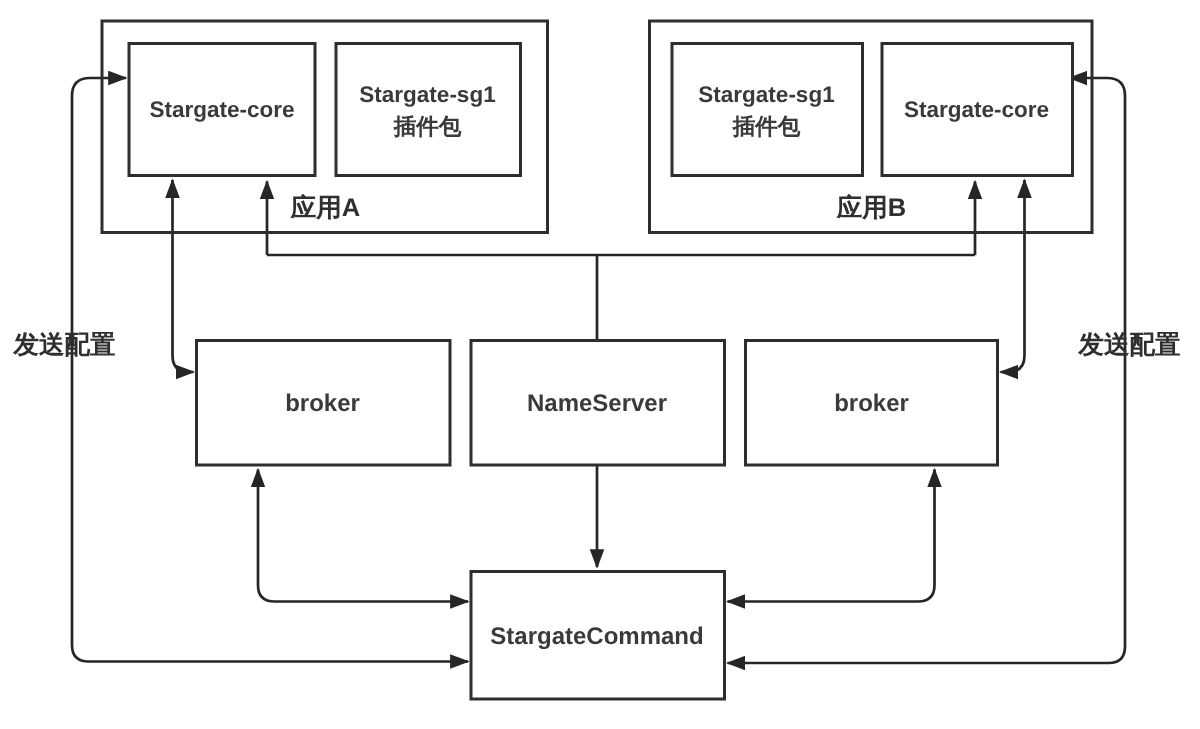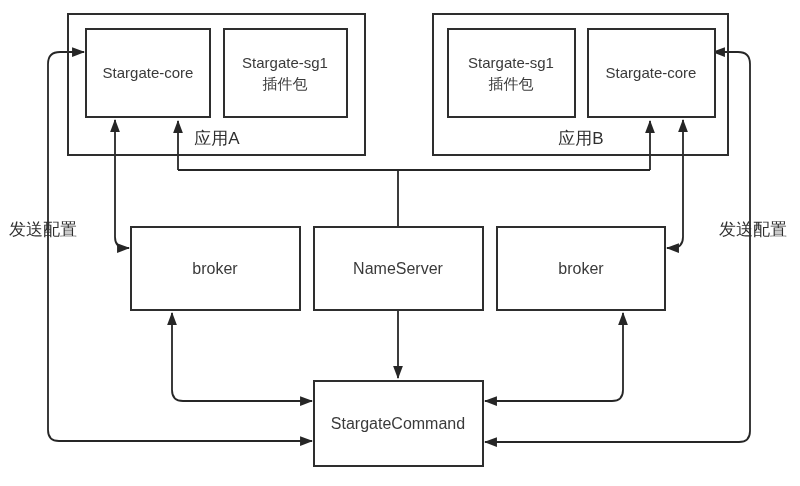--- a/index.html
+++ b/index.html
@@ -9,20 +9,21 @@
     width: 800px;
     height: 486px;
     overflow: hidden;
     font-family: "Liberation Sans", sans-serif;
   }
   .stage {
     position: relative;
     width: 800px;
     height: 486px;
     background: #ffffff;
+    font-weight: bold;
   }
   svg { display: block; }
   .node-box {
     fill: #ffffff;
     stroke: #2e2e2e;
     stroke-width: 2;
   }
   .outer-box {
     fill: none;
     stroke: #2e2e2e;

